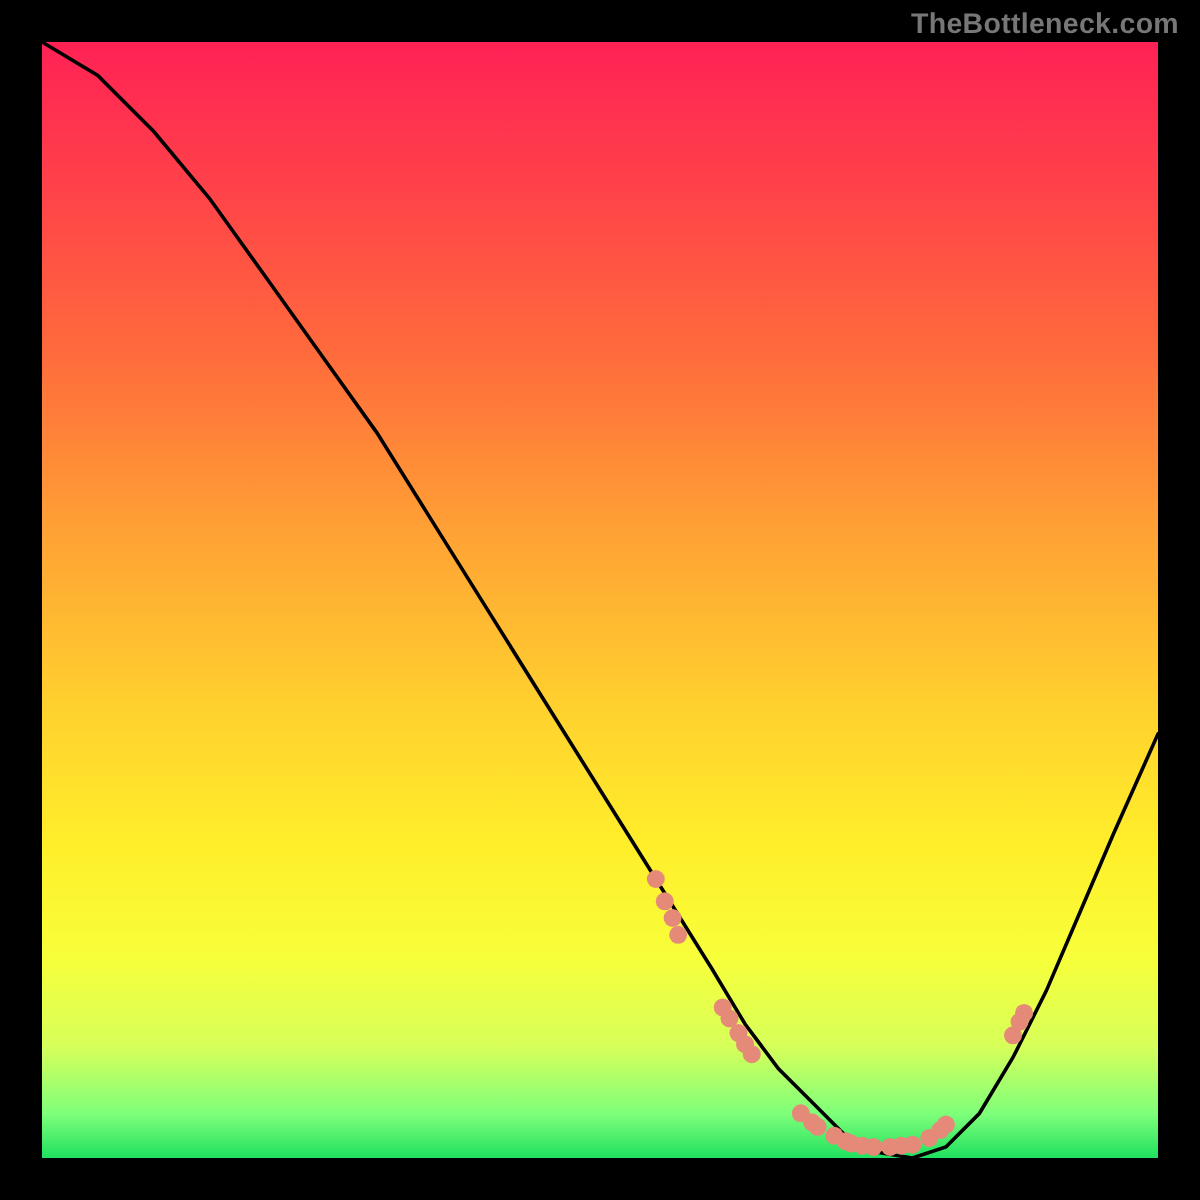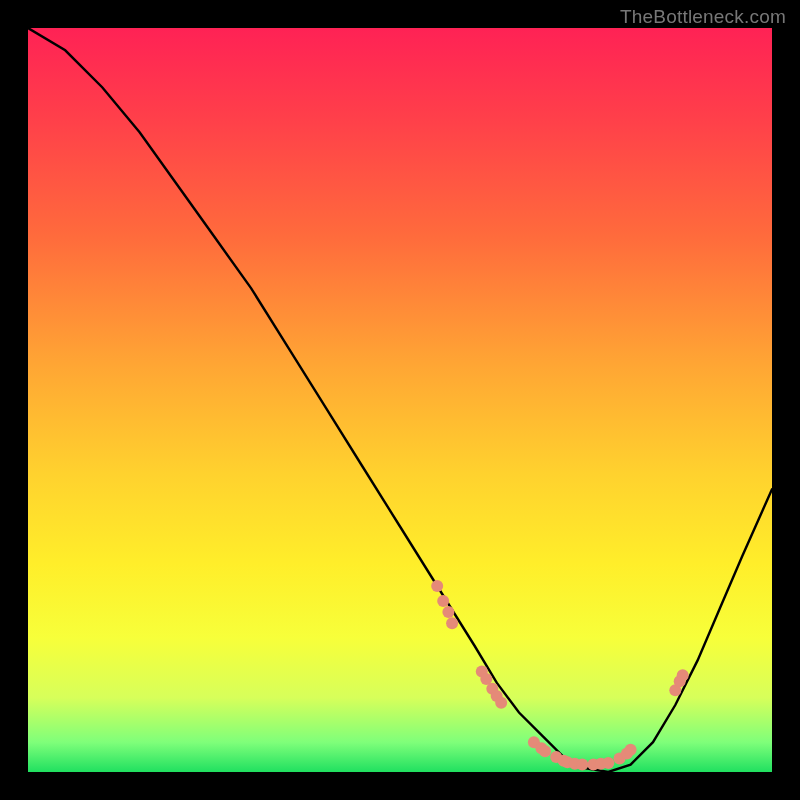--- a/index.html
+++ b/index.html
@@ -27,21 +27,21 @@
       #f7ff3a 82%,
       #d7ff5a 90%,
       #7fff7a 96%,
       #20e060 100%);
   }
   .watermark {
     position: absolute;
     top: 6px;
     right: 14px;
     font-size: 19px;
-    font-weight: 400;
+    font-weight: 700;
     color: #777;
     letter-spacing: 0.2px;
     user-select: none;
   }
   svg.curve {
     position: absolute;
     left: 0;
     top: 0;
     width: 744px;
     height: 744px;

